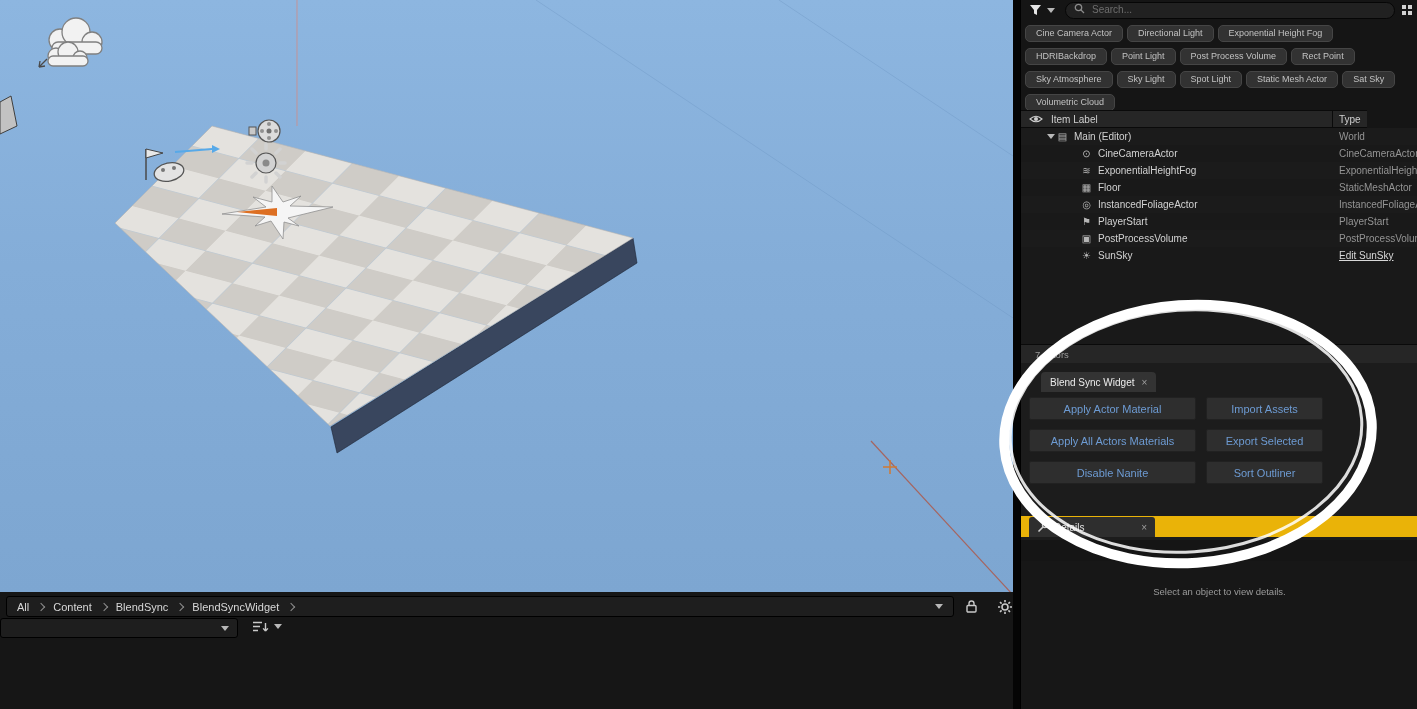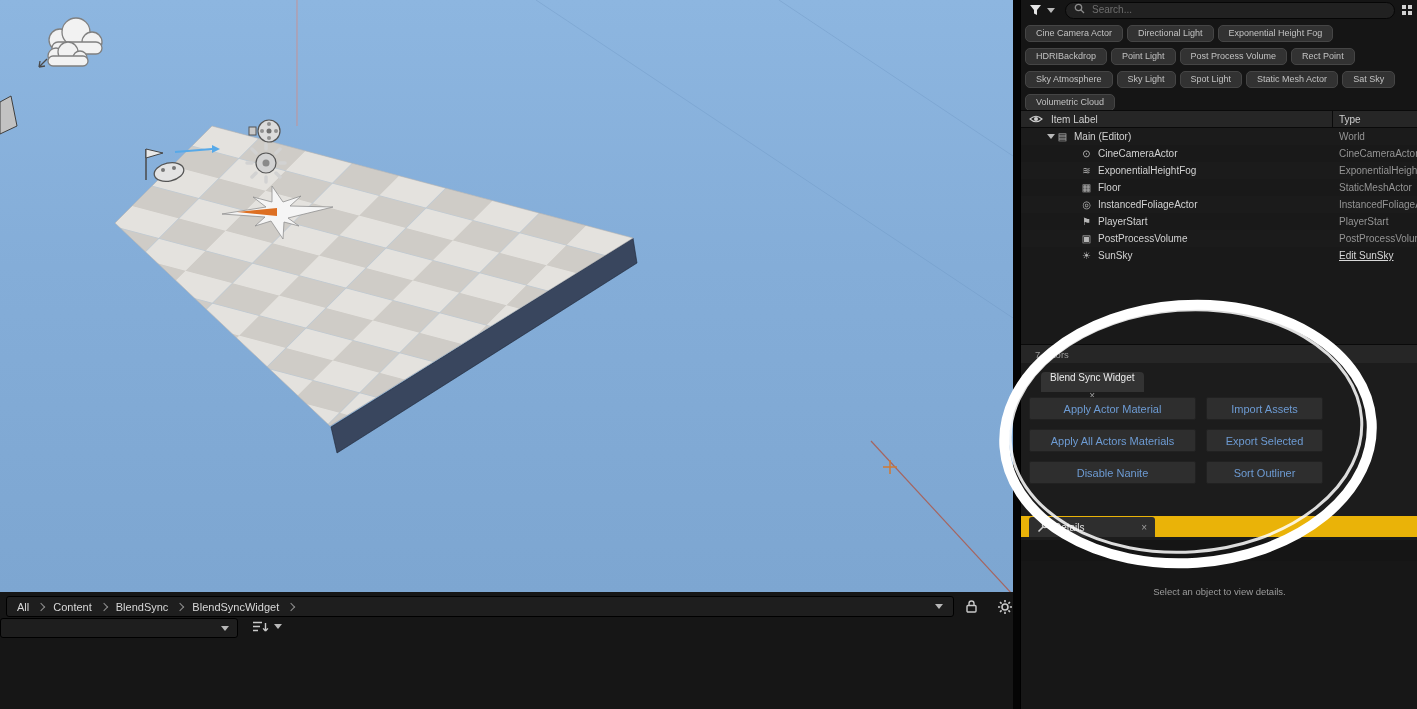--- a/index.html
+++ b/index.html
@@ -36,21 +36,21 @@
   .search-box input{flex:1;background:transparent;border:none;outline:none;color:#b5b5b5;font-size:10px;
                     font-family:inherit;min-width:0;}
   .search-box input::placeholder{color:#6e6e6e;}
   .panel-grid-icon{position:absolute;left:380px;top:4px;}
 
   .chips{position:absolute;left:4px;top:25px;width:430px;}
   .chip-row{display:flex;gap:4px;margin-bottom:6px;}
   .chip{height:15px;line-height:15px;padding:0 10px;background:#323232;border:1px solid #454545;
         border-radius:5px;font-size:9px;color:#c2c2c2;white-space:nowrap;flex:0 0 auto;}
 
-  .olheader{position:absolute;left:0;top:110px;width:397px;height:18px;background:#262626;
+  .olheader{position:absolute;left:0;top:110px;width:346px;height:18px;background:#262626;
             border-top:1px solid #0a0a0a;border-bottom:1px solid #0a0a0a;box-sizing:border-box;
             display:flex;align-items:center;}
   .olheader .hlabel{margin-left:8px;font-size:10px;color:#cfcfcf;}
   .olheader .htype{position:absolute;left:318px;font-size:10px;color:#cfcfcf;}
   .coldiv{position:absolute;left:311px;top:0;width:1px;height:100%;background:#0a0a0a;}
   .eye{margin-left:8px;flex:0 0 auto;}
 
   .rows{position:absolute;left:0;top:128px;width:397px;height:136px;}
   .orow{position:absolute;left:0;width:397px;height:17px;display:flex;align-items:center;}
   .orow:nth-child(odd){background:#1b1b1b;}
@@ -62,21 +62,21 @@
   .expander{margin-left:26px;flex:0 0 auto;}
   .orow.child .rglyph{margin-left:58px;}
   .rows-filler{position:absolute;left:0;top:264px;width:397px;height:80px;background:#191919;}
 
   .actors-bar{position:absolute;left:0;top:344px;width:397px;height:19px;background:#262626;
               border-top:1px solid #0a0a0a;display:flex;align-items:center;padding-left:14px;
               box-sizing:border-box;font-size:9.5px;color:#9a9a9a;}
 
   .widget-zone{position:absolute;left:0;top:363px;width:397px;height:177px;background:#1c1c1c;}
   .widget-tab{position:absolute;left:20px;top:9px;height:20px;background:#333;border-radius:4px 4px 0 0;
-              display:flex;align-items:center;gap:7px;padding:0 9px;font-size:10px;color:#ececec;flex-direction:column;}
+              display:flex;align-items:center;gap:7px;padding:0 9px;font-size:10px;color:#ececec;}
   .tab-close{color:#9f9f9f;font-size:10px;}
   .btn-grid{position:absolute;left:8px;top:34px;display:grid;grid-template-columns:167px 117px;
             column-gap:10px;row-gap:9px;}
   .ue-btn{height:21px;background:#2e2e2e;border:1px solid #212121;border-radius:2px;color:#6d9bd3;
           font-size:11px;display:flex;align-items:center;justify-content:center;white-space:nowrap;
           cursor:pointer;}
 
   .details-strip{position:absolute;left:0;top:516px;width:397px;height:21px;background:#eab308;}
   .details-tab{position:absolute;left:8px;top:1px;height:20px;width:126px;background:#2e2e2e;
                border-radius:3px 3px 0 0;display:flex;align-items:center;gap:6px;padding:0 8px;

